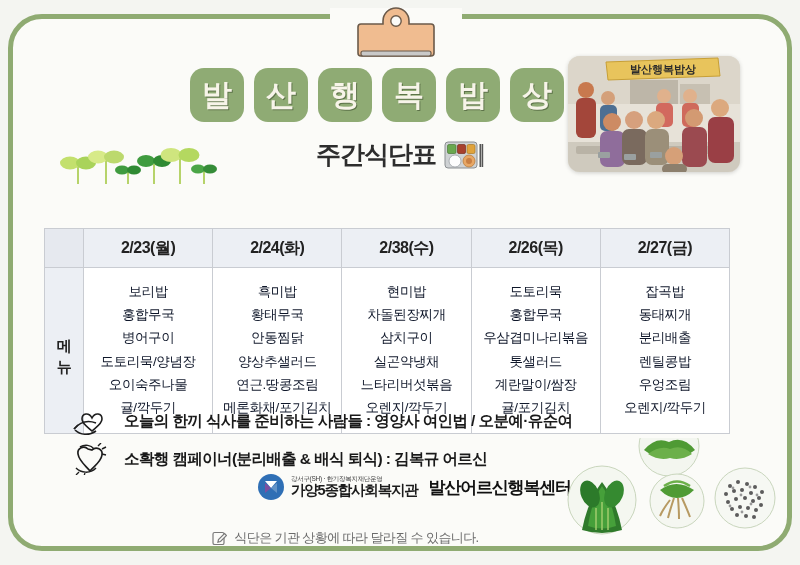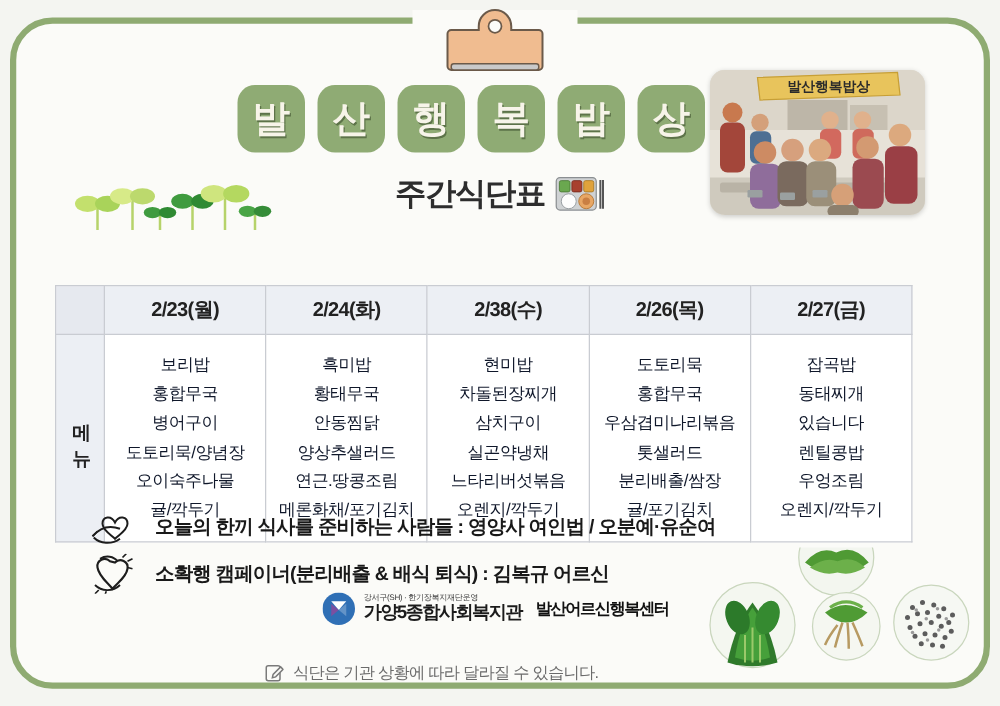--- a/index.html
+++ b/index.html
@@ -119,21 +119,21 @@
   
   #org{
     position:absolute;left:258px;top:474px;
     display:flex;align-items:center;gap:7px;
   }
   #org-mark{width:26px;height:26px;flex:none;}
   #org-names{display:flex;flex-direction:column;line-height:1.05;}
   #org-sub{font-size:6.5px;color:#3b3b3b;letter-spacing:-0.3px;}
   #org-main{font-size:14.5px;font-weight:bold;color:#1b1b1b;letter-spacing:-1.2px;}
   #center-name{
-    font-size:13px;font-weight:bold;color:#111;
+    font-size:17px;font-weight:bold;color:#111;
     letter-spacing:-1.2px;margin-left:4px;
   }
 
   
   #veggies{position:absolute;left:552px;top:438px;width:240px;height:106px;}
 
   
   #disclaimer{
     position:absolute;left:0;top:529px;width:691px;
     display:flex;align-items:center;justify-content:center;gap:7px;
@@ -292,28 +292,28 @@
           <div>실곤약냉채</div>
           <div>느타리버섯볶음</div>
           <div>오렌지/깍두기</div>
         </td>
 
         <td class="menu-cell">
           <div>도토리묵</div>
           <div>홍합무국</div>
           <div>우삼겹미나리볶음</div>
           <div>톳샐러드</div>
-          <div>분리배출/쌈장</div>
+          <div>계란말이/쌈장</div>
           <div>귤/포기김치</div>
         </td>
 
         <td class="menu-cell">
           <div>잡곡밥</div>
           <div>동태찌개</div>
-          <div>있습니다</div>
+          <div>분리배출</div>
           <div>렌틸콩밥</div>
           <div>우엉조림</div>
           <div>오렌지/깍두기</div>
         </td>
       </tr>
     </tbody>
   </table>
 
   <div class="note-row" id="note1">
     <span class="note-icon">

